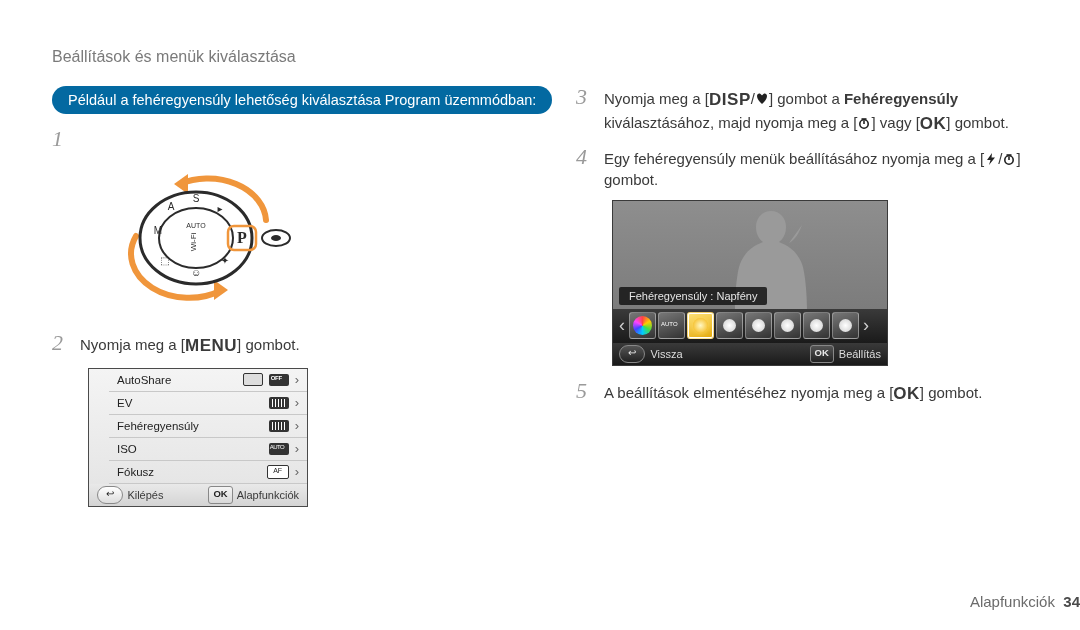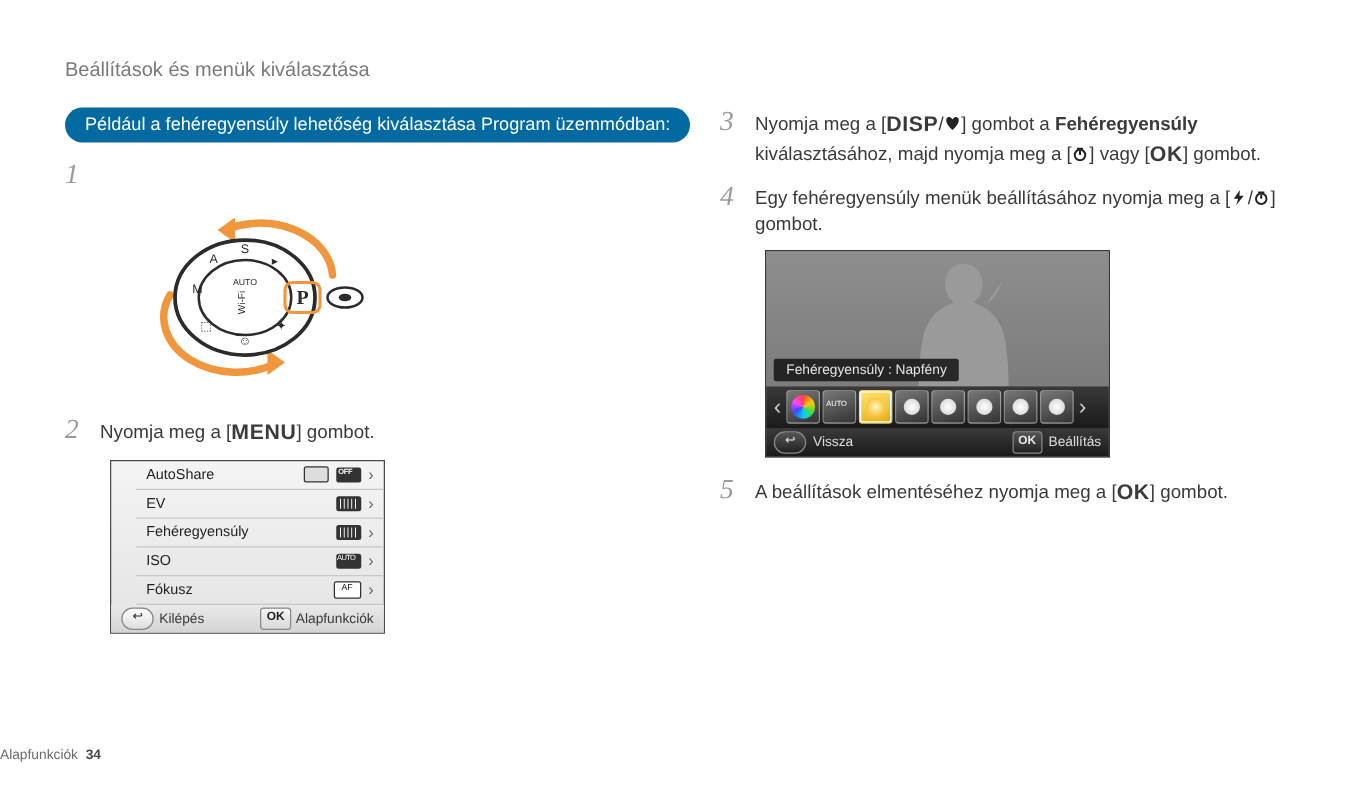--- a/index.html
+++ b/index.html
@@ -304,22 +304,22 @@
     background: linear-gradient(#555,#222);
     border-color:#888;
     color:#e8e8e8;
   }
 
   .page-footer {
     position: absolute;
     bottom: 20px;
     left: 0;
     width: 1080px;
-    text-align: left;
-    font-size: 11px;
+    text-align: right;
+    font-size: 15px;
     color: #6b6b6b;
   }
   .page-footer b { font-weight: 700; color:#4a4a4a; }
 </style>
 </head>
 <body>
 
 <div class="page">
   <div class="header">Beállítások és menük kiválasztása</div>
 

